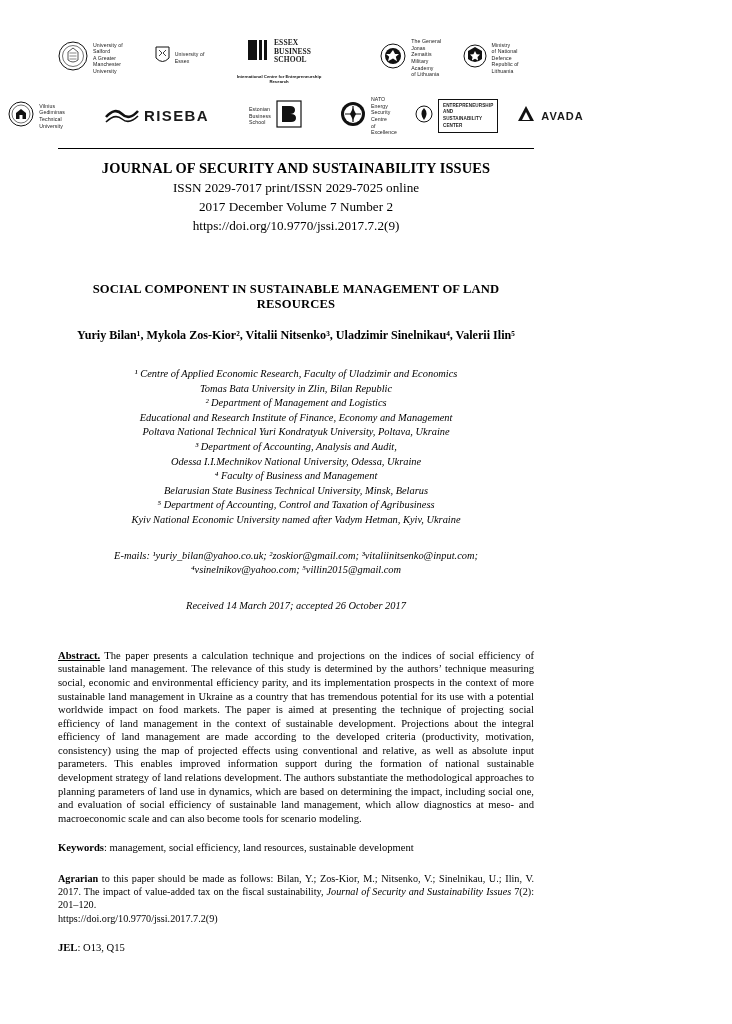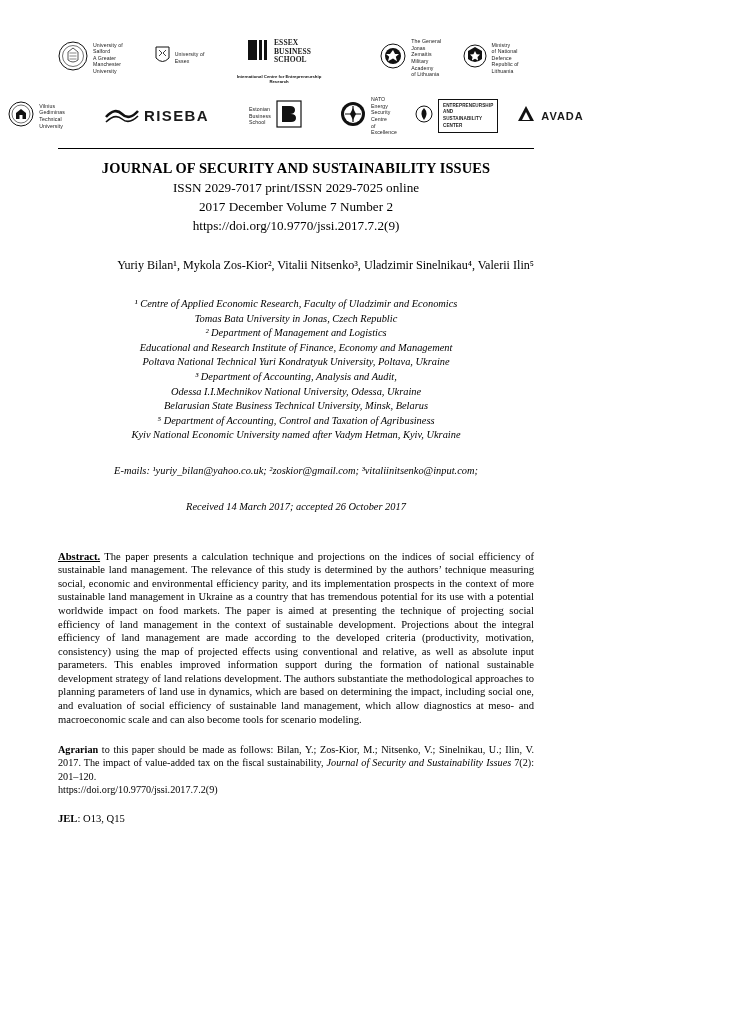--- a/index.html
+++ b/index.html
@@ -94,24 +94,24 @@
 
   
   .article-title {
     text-align: center;
     font-weight: bold;
     font-size: 12.6px;
     letter-spacing: 0.15px;
     margin-top: 48px;
   }
   .authors {
-    text-align: right;
-    font-weight: normal;
+    text-align: center;
+    font-weight: bold;
     font-size: 12.1px;
-    margin-top: 24px;
+    margin-top: 16px;
   }
 
   
   .affiliations {
     text-align: center;
     font-style: italic;
     font-size: 10.4px;
     line-height: 14.6px;
     margin-top: 24px;
   }
@@ -319,45 +319,51 @@
 
   <hr class="sep-line">
 
   <div class="journal-head">
     <div class="journal-title">JOURNAL OF SECURITY AND SUSTAINABILITY ISSUES</div>
     <div class="journal-line">ISSN 2029-7017 print/ISSN 2029-7025 online</div>
     <div class="journal-line">2017 December Volume 7 Number 2</div>
     <div class="journal-line">https://doi.org/10.9770/jssi.2017.7.2(9)</div>
   </div>
 
+  <div class="article-title">SOCIAL COMPONENT IN SUSTAINABLE MANAGEMENT OF LAND RESOURCES</div>
   <div class="authors">Yuriy Bilan¹, Mykola Zos-Kior², Vitalii Nitsenko³, Uladzimir Sinelnikau⁴, Valerii Ilin⁵</div>
 
   <div class="affiliations">
     <div>¹ Centre of Applied Economic Research, Faculty of Uladzimir and Economics</div>
-    <div>Tomas Bata University in Jonas, Czech Republic</div>
+    <div>Tomas Bata University in Zlin, Bilan Republic</div>
     <div>² Department of Management and Logistics</div>
     <div>Educational and Research Institute of Finance, Economy and Management</div>
     <div>Poltava National Technical Yuri Kondratyuk University, Poltava, Ukraine</div>
     <div>³ Department of Accounting, Analysis and Audit,</div>
     <div>Odessa I.I.Mechnikov National University, Odessa, Ukraine</div>
+    <div>⁴ Faculty of Business and Management</div>
     <div>Belarusian State Business Technical University, Minsk, Belarus</div>
     <div>⁵ Department of Accounting, Control and Taxation of Agribusiness</div>
     <div>Kyiv National Economic University named after Vadym Hetman, Kyiv, Ukraine</div>
   </div>
 
   <div class="emails">
     <div>E-mails: ¹yuriy_bilan@yahoo.co.uk; ²zoskior@gmail.com; ³vitaliinitsenko@input.com;</div>
+    <div>⁴vsinelnikov@yahoo.com; ⁵villin2015@gmail.com</div>
   </div>
 
   <div class="received">Received 14 March 2017; accepted 26 October 2017</div>
 
   <div class="abstract">
     <b>Abstract.</b><span> The paper presents a calculation technique and projections on the indices of social efficiency of sustainable land management. The relevance of this study is determined by the authors’ technique measuring social, economic and environmental efficiency parity, and its implementation prospects in the context of more sustainable land management in Ukraine as a country that has tremendous potential for its use with a potential worldwide impact on food markets. The paper is aimed at presenting the technique of projecting social efficiency of land management in the context of sustainable development. Projections about the integral efficiency of land management are made according to the developed criteria (productivity, motivation, consistency) using the map of projected effects using conventional and relative, as well as absolute input parameters. This enables improved information support during the formation of national sustainable development strategy of land relations development. The authors substantiate the methodological approaches to planning parameters of land use in dynamics, which are based on determining the impact, including social one, and evaluation of social efficiency of sustainable land management, which allow diagnostics at meso- and macroeconomic scale and can also become tools for scenario modeling.</span>
   </div>
 
+  <div class="keywords">
+    <b>Keywords</b><span>: management, social efficiency, land resources, sustainable development</span>
+  </div>
 
   <div class="reference">
     <b>Agrarian</b><span> to this paper should be made as follows: Bilan, Y.; Zos-Kior, M.; Nitsenko, V.; Sinelnikau, U.; Ilin, V. 2017. The impact of value-added tax on the fiscal sustainability, </span><i>Journal of Security and Sustainability Issues</i><span> 7(2): 201–120.</span><br>
     <span>https://doi.org/10.9770/jssi.2017.7.2(9)</span>
   </div>
 
   <div class="jel">
     <b>JEL</b><span>: O13, Q15</span>
   </div>
 

